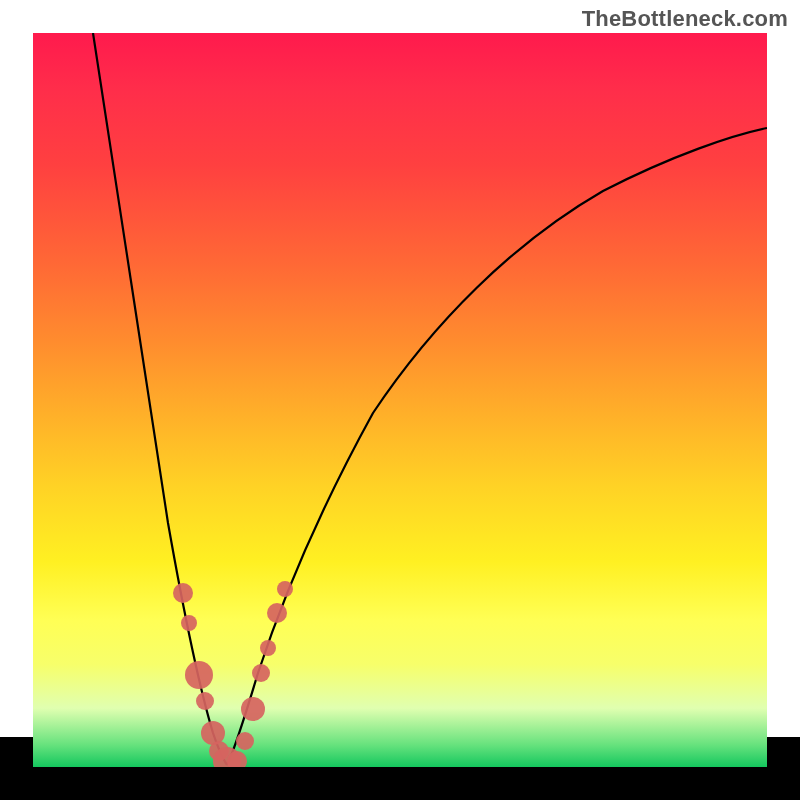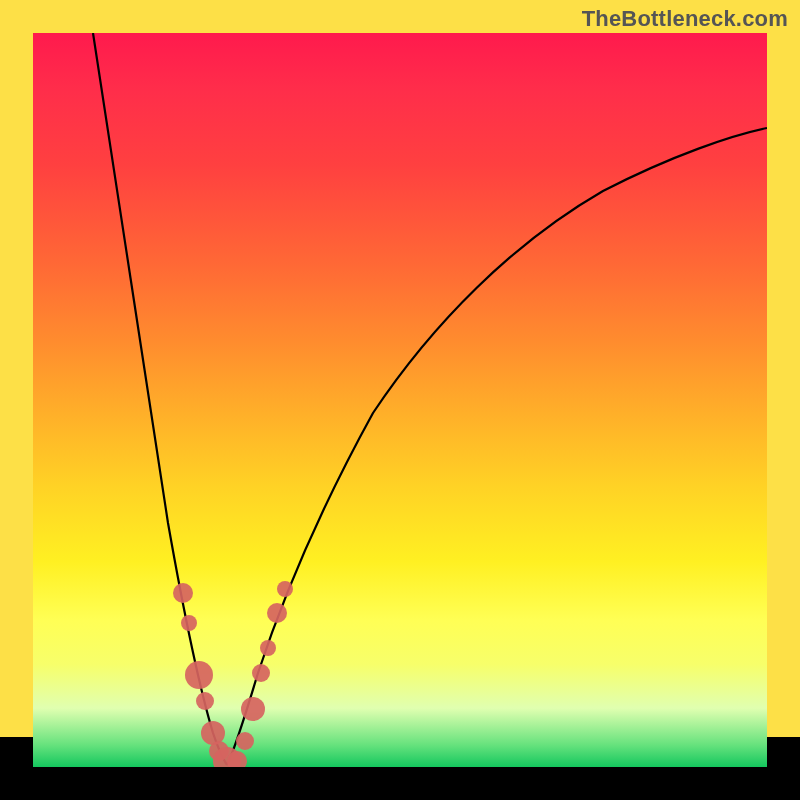--- a/index.html
+++ b/index.html
@@ -8,21 +8,21 @@
     width: 800px;
     height: 800px;
     background: #000;
     overflow: hidden;
     font-family: Arial, Helvetica, sans-serif;
   }
   .outer {
     position: relative;
     width: 800px;
     height: 737px;
-    background: #fde047;
+    background: #ffffff;
   }
   .watermark {
     position: absolute;
     top: 6px;
     right: 12px;
     color: #555;
     font-size: 22px;
     font-weight: 600;
     letter-spacing: 0.2px;
     z-index: 10;

